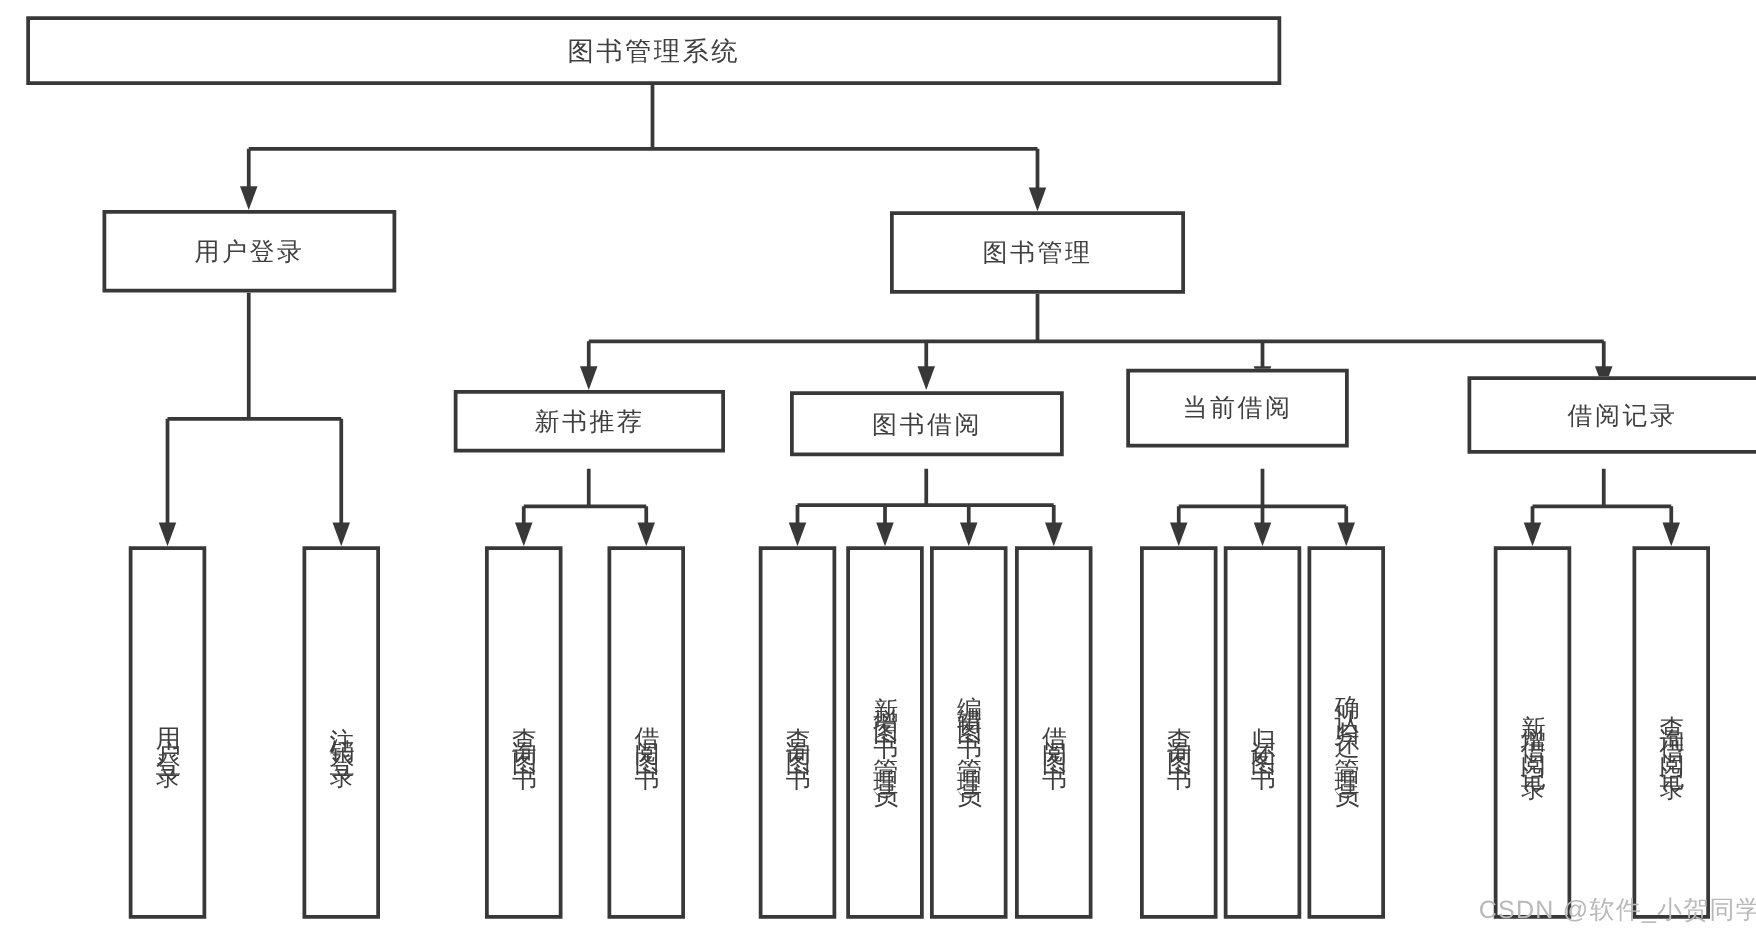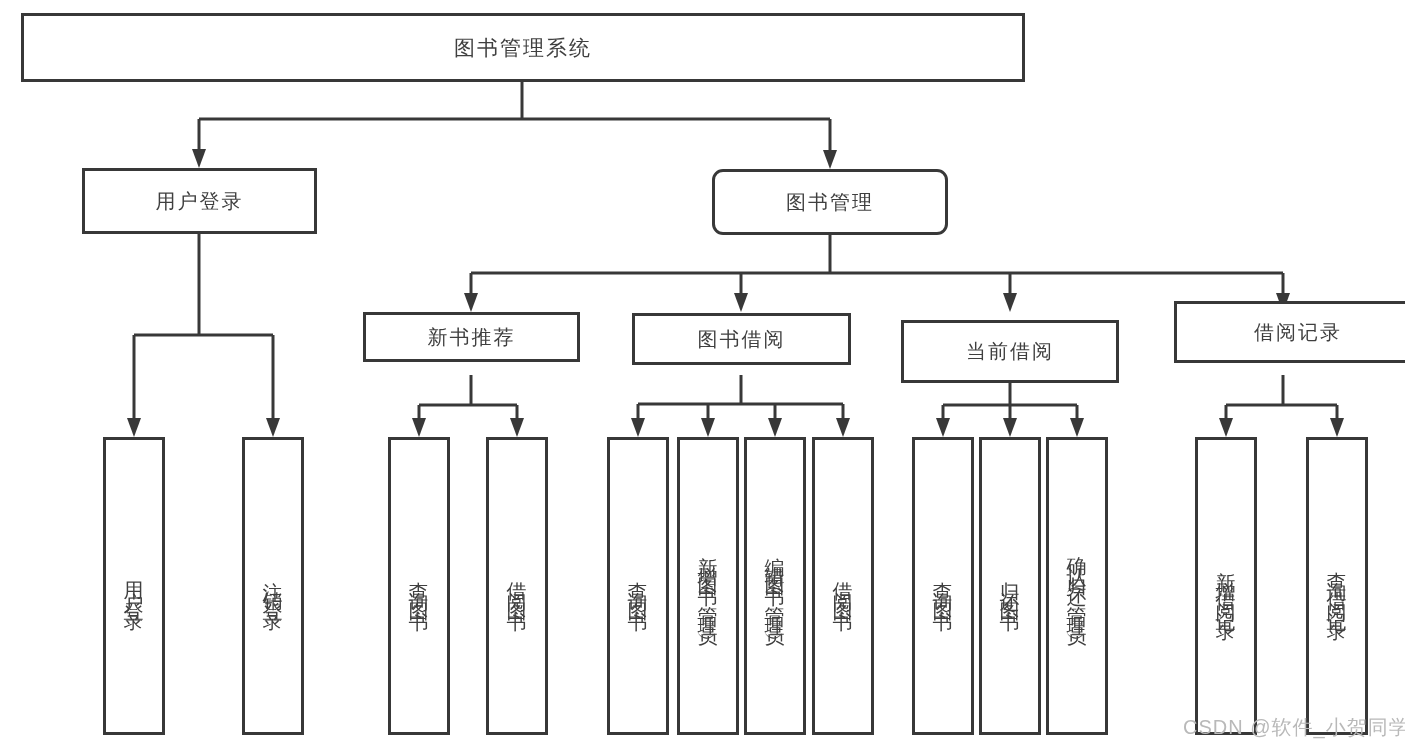--- a/index.html
+++ b/index.html
@@ -122,28 +122,28 @@
       <path class="cl" d="M1077 405 V419"></path>
         <polygon class="ah" points="1070,418 1084,418 1077,437"></polygon>
 
       <path class="cl" d="M1226 405 V419"></path>
         <polygon class="ah" points="1219,418 1233,418 1226,437"></polygon>
       <path class="cl" d="M1337 405 V419"></path>
         <polygon class="ah" points="1330,418 1344,418 1337,437"></polygon>
     </g>
   </svg>
 
-  <div class="node hnode root" style="left:21px; top:13px; width:1004px; height:69px;">图书管理系统</div>
+  <div class="node hnode root" style="left:21px; top:13px; width:1004px; height:55px;">图书管理系统</div>
 
   <div class="node hnode" style="left:82px; top:168px; width:235px; height:66px;">用户登录</div>
-  <div class="node hnode" style="left:712px; top:169px; width:236px; height:66px;border-radius:11px;">图书管理</div>
+  <div class="node hnode" style="left:712px; top:169px; width:236px; height:66px;">图书管理</div>
 
   <div class="node hnode" style="left:363px; top:312px; width:217px; height:50px;">新书推荐</div>
   <div class="node hnode" style="left:632px; top:313px; width:219px; height:52px;">图书借阅</div>
-  <div class="node hnode" style="left:901px; top:320px; width:218px; height:63px;text-align:right;">当前借阅</div>
+  <div class="node hnode" style="left:901px; top:295px; width:178px; height:63px;text-align:right;">当前借阅</div>
   <div class="node hnode" style="left:1174px; top:301px; width:248px; height:62px;">借阅记录</div>
 
   <div class="node leaf" style="left:103px;">
     <span>用户登录</span>
   </div>
   <div class="node leaf" style="left:242px;">
     <span>注销登录</span>
   </div>
 
   <div class="node leaf" style="left:388px;">

